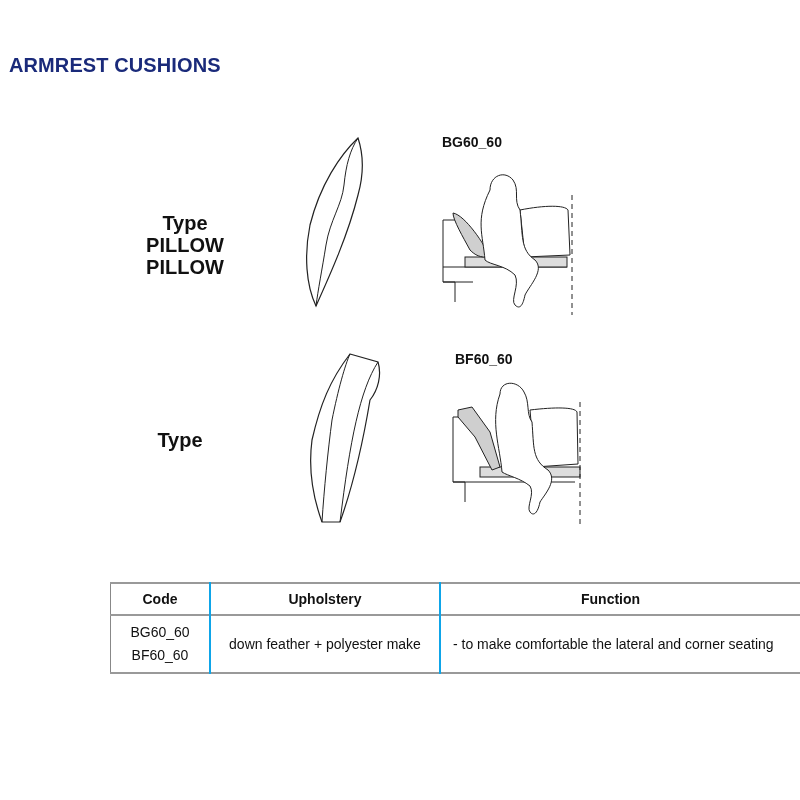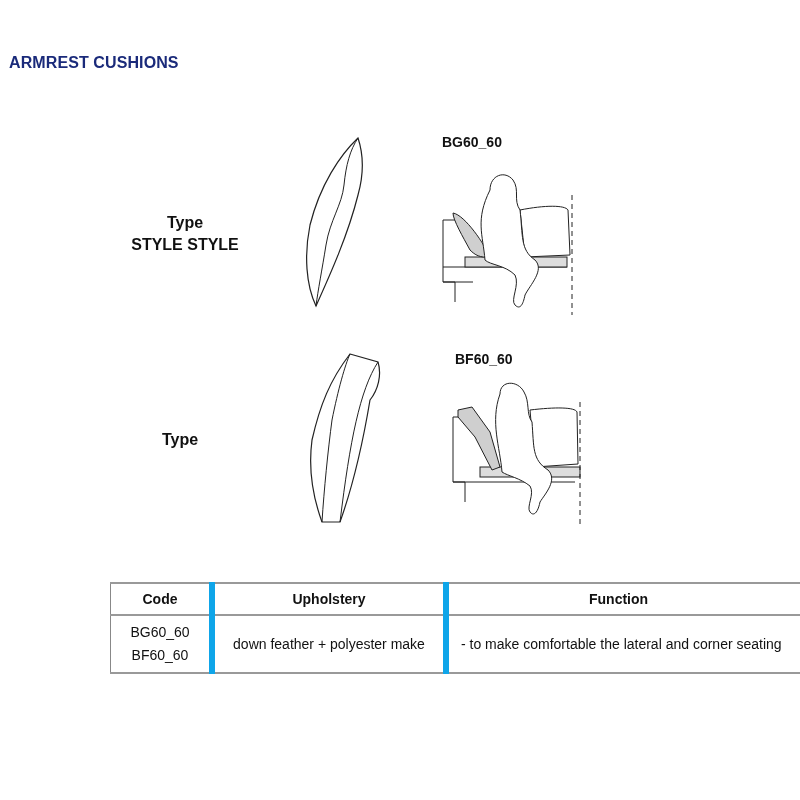--- a/index.html
+++ b/index.html
@@ -1,38 +1,38 @@
 <!DOCTYPE html>
 <html><head>
   <meta charset="utf-8">
   <style>
     html, body { margin:0; padding:0; background:#ffffff; }
     body { width:800px; height:800px; position:relative; overflow:hidden; font-family:"Liberation Sans", sans-serif; color:#111; }
-    .title { position:absolute; left:9px; top:54px; font-size:16px; font-weight:bold; color:#1a2a7a; letter-spacing:0.1px; }
-    .type-label { position:absolute; text-align:center; font-weight:bold; font-size:16px; line-height:22px; color:#111; }
+    .title { position:absolute; left:9px; top:54px; font-size:20px; font-weight:bold; color:#1a2a7a; letter-spacing:0.1px; }
+    .type-label { position:absolute; text-align:center; font-weight:bold; font-size:20px; line-height:22px; color:#111; }
     .code-label { position:absolute; font-weight:bold; font-size:14px; color:#111; }
     .fig { position:absolute; }
     table.spec { position:absolute; left:110px; top:582px; width:700px; border-collapse:collapse; font-size:14px; }
-    table.spec th, table.spec td { border-left:6px solid #0ea5e9; text-align:center; }
+    table.spec th, table.spec td { border-left:2px solid #0ea5e9; text-align:center; }
     table.spec th:first-child, table.spec td:first-child { border-left:1px solid #888; }
     table.spec tr.head { height:32px; border-top:2px solid #999; border-bottom:2px solid #999; }
     table.spec tr.body { height:58px; border-bottom:2px solid #999; }
     table.spec th { font-weight:bold;margin-top:45px; }
     .codes div { line-height:23px; }
     .fn { text-align:left !important; padding-left:12px; }
     .fn-head { padding-left:140px; }
   </style>
 </head>
 <body>
 
 <div class="title">ARMREST CUSHIONS</div>
 
 <div class="type-label" style="left:120px; top:212px; width:130px;">
   <div>Type</div>
-  <div>STYLE STYLE</div>
+  <div>PILLOW PILLOW</div>
 </div>
 
 <svg class="fig" style="left:300px; top:135px;" width="70" height="180" viewBox="0 0 70 180">
   <path d="M58 3 C40 20 20 50 10 90 C4 120 6 150 16 171 C30 140 48 100 58 60 C65 35 62 15 58 3 Z" fill="none" stroke="#222" stroke-width="1.2"></path>
   <path d="M58 3 C50 15 46 30 44 50 C42 70 30 85 26 110 C22 135 18 155 16 171" fill="none" stroke="#222" stroke-width="1"></path>
 </svg>
 
 <div class="code-label" style="left:442px; top:134px;">BG60_60</div>
 
 <svg class="fig" style="left:435px; top:165px;" width="145" height="150" viewBox="0 0 145 150">

